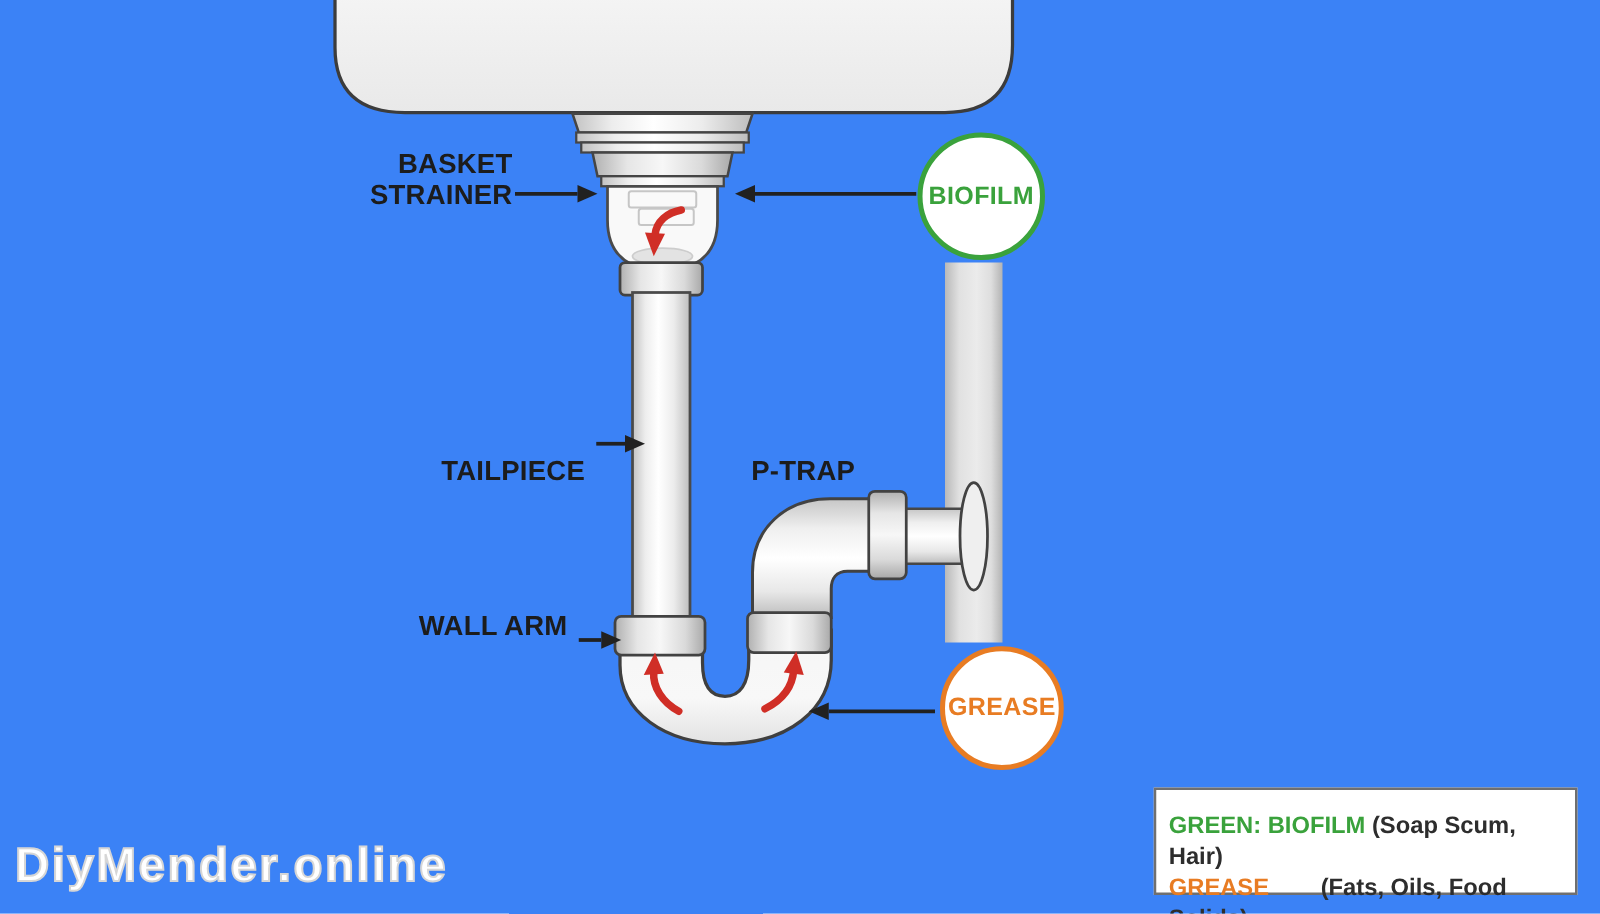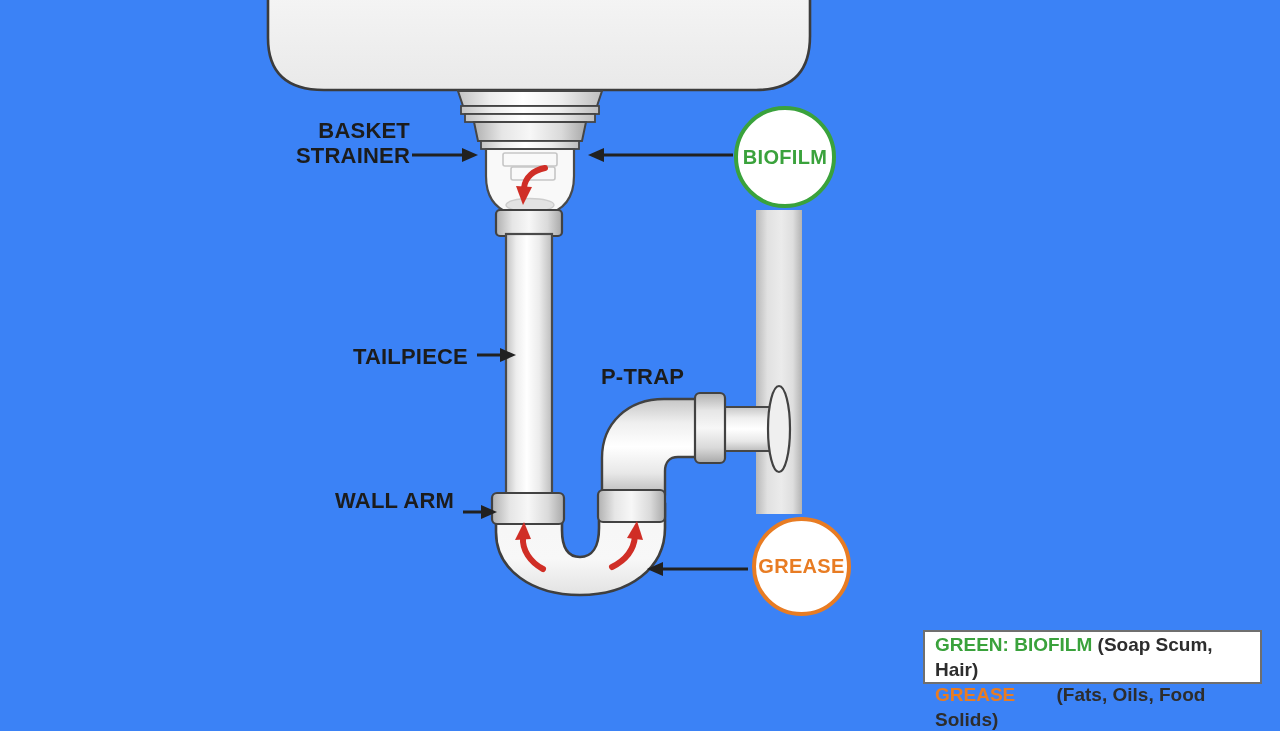--- a/index.html
+++ b/index.html
@@ -22,32 +22,32 @@
     left:734px;top:106px;width:94px;height:94px;
     border:4px solid #3aa23c;color:#3aa23c;text-align:center;
   }
   #grease-callout{
     left:752px;top:517px;width:91px;height:91px;
     border:4px solid #e87c23;color:#e87c23;
   }
   #legend{
     position:absolute;left:923px;top:630px;width:315px;height:50px;
     border:2px solid #6f6f6f;background:#ffffff;
-    padding:0 10px;font-size:19px;line-height:25px;font-weight:bold;
+    padding:16px 10px;font-size:19px;line-height:25px;font-weight:bold;
   }
   .legend-green{color:#3aa23c;}
   .legend-orange{color:#e87c23;}
   .legend-dark{color:#2d2d2d;}
   .legend-gap{display:inline-block;width:36px;}
   #watermark{
     position:absolute;left:12px;top:672px;font-size:38px;font-weight:bold;
     letter-spacing:2px;color:#ffffff;-webkit-text-stroke:1.6px #d6d6d6;
   }
   #lbl-basket{left:292px;top:118px;width:118px;}
-  #lbl-tailpiece{left:338px;top:344px;width:130px;}
+  #lbl-tailpiece{left:338px;top:364px;width:130px;}
   #lbl-ptrap{left:601px;top:364px;}
   #lbl-wallarm{left:330px;top:488px;width:124px;}
 </style>
 </head>
 <body>
 
 <div id="stage">
 
   <svg width="1280" height="731" viewBox="0 0 1280 731">
     <defs>
@@ -183,14 +183,15 @@
     <div>
       <span class="legend-green">GREEN: BIOFILM</span>
       <span class="legend-dark">(Soap Scum, Hair)</span>
     </div>
     <div>
       <span class="legend-orange">GREASE</span><span class="legend-gap"></span>
       <span class="legend-dark">(Fats, Oils, Food Solids)</span>
     </div>
   </div>
 
+  <div id="watermark">DiyMender.online</div>
 
 </div>
 
 </body></html>

